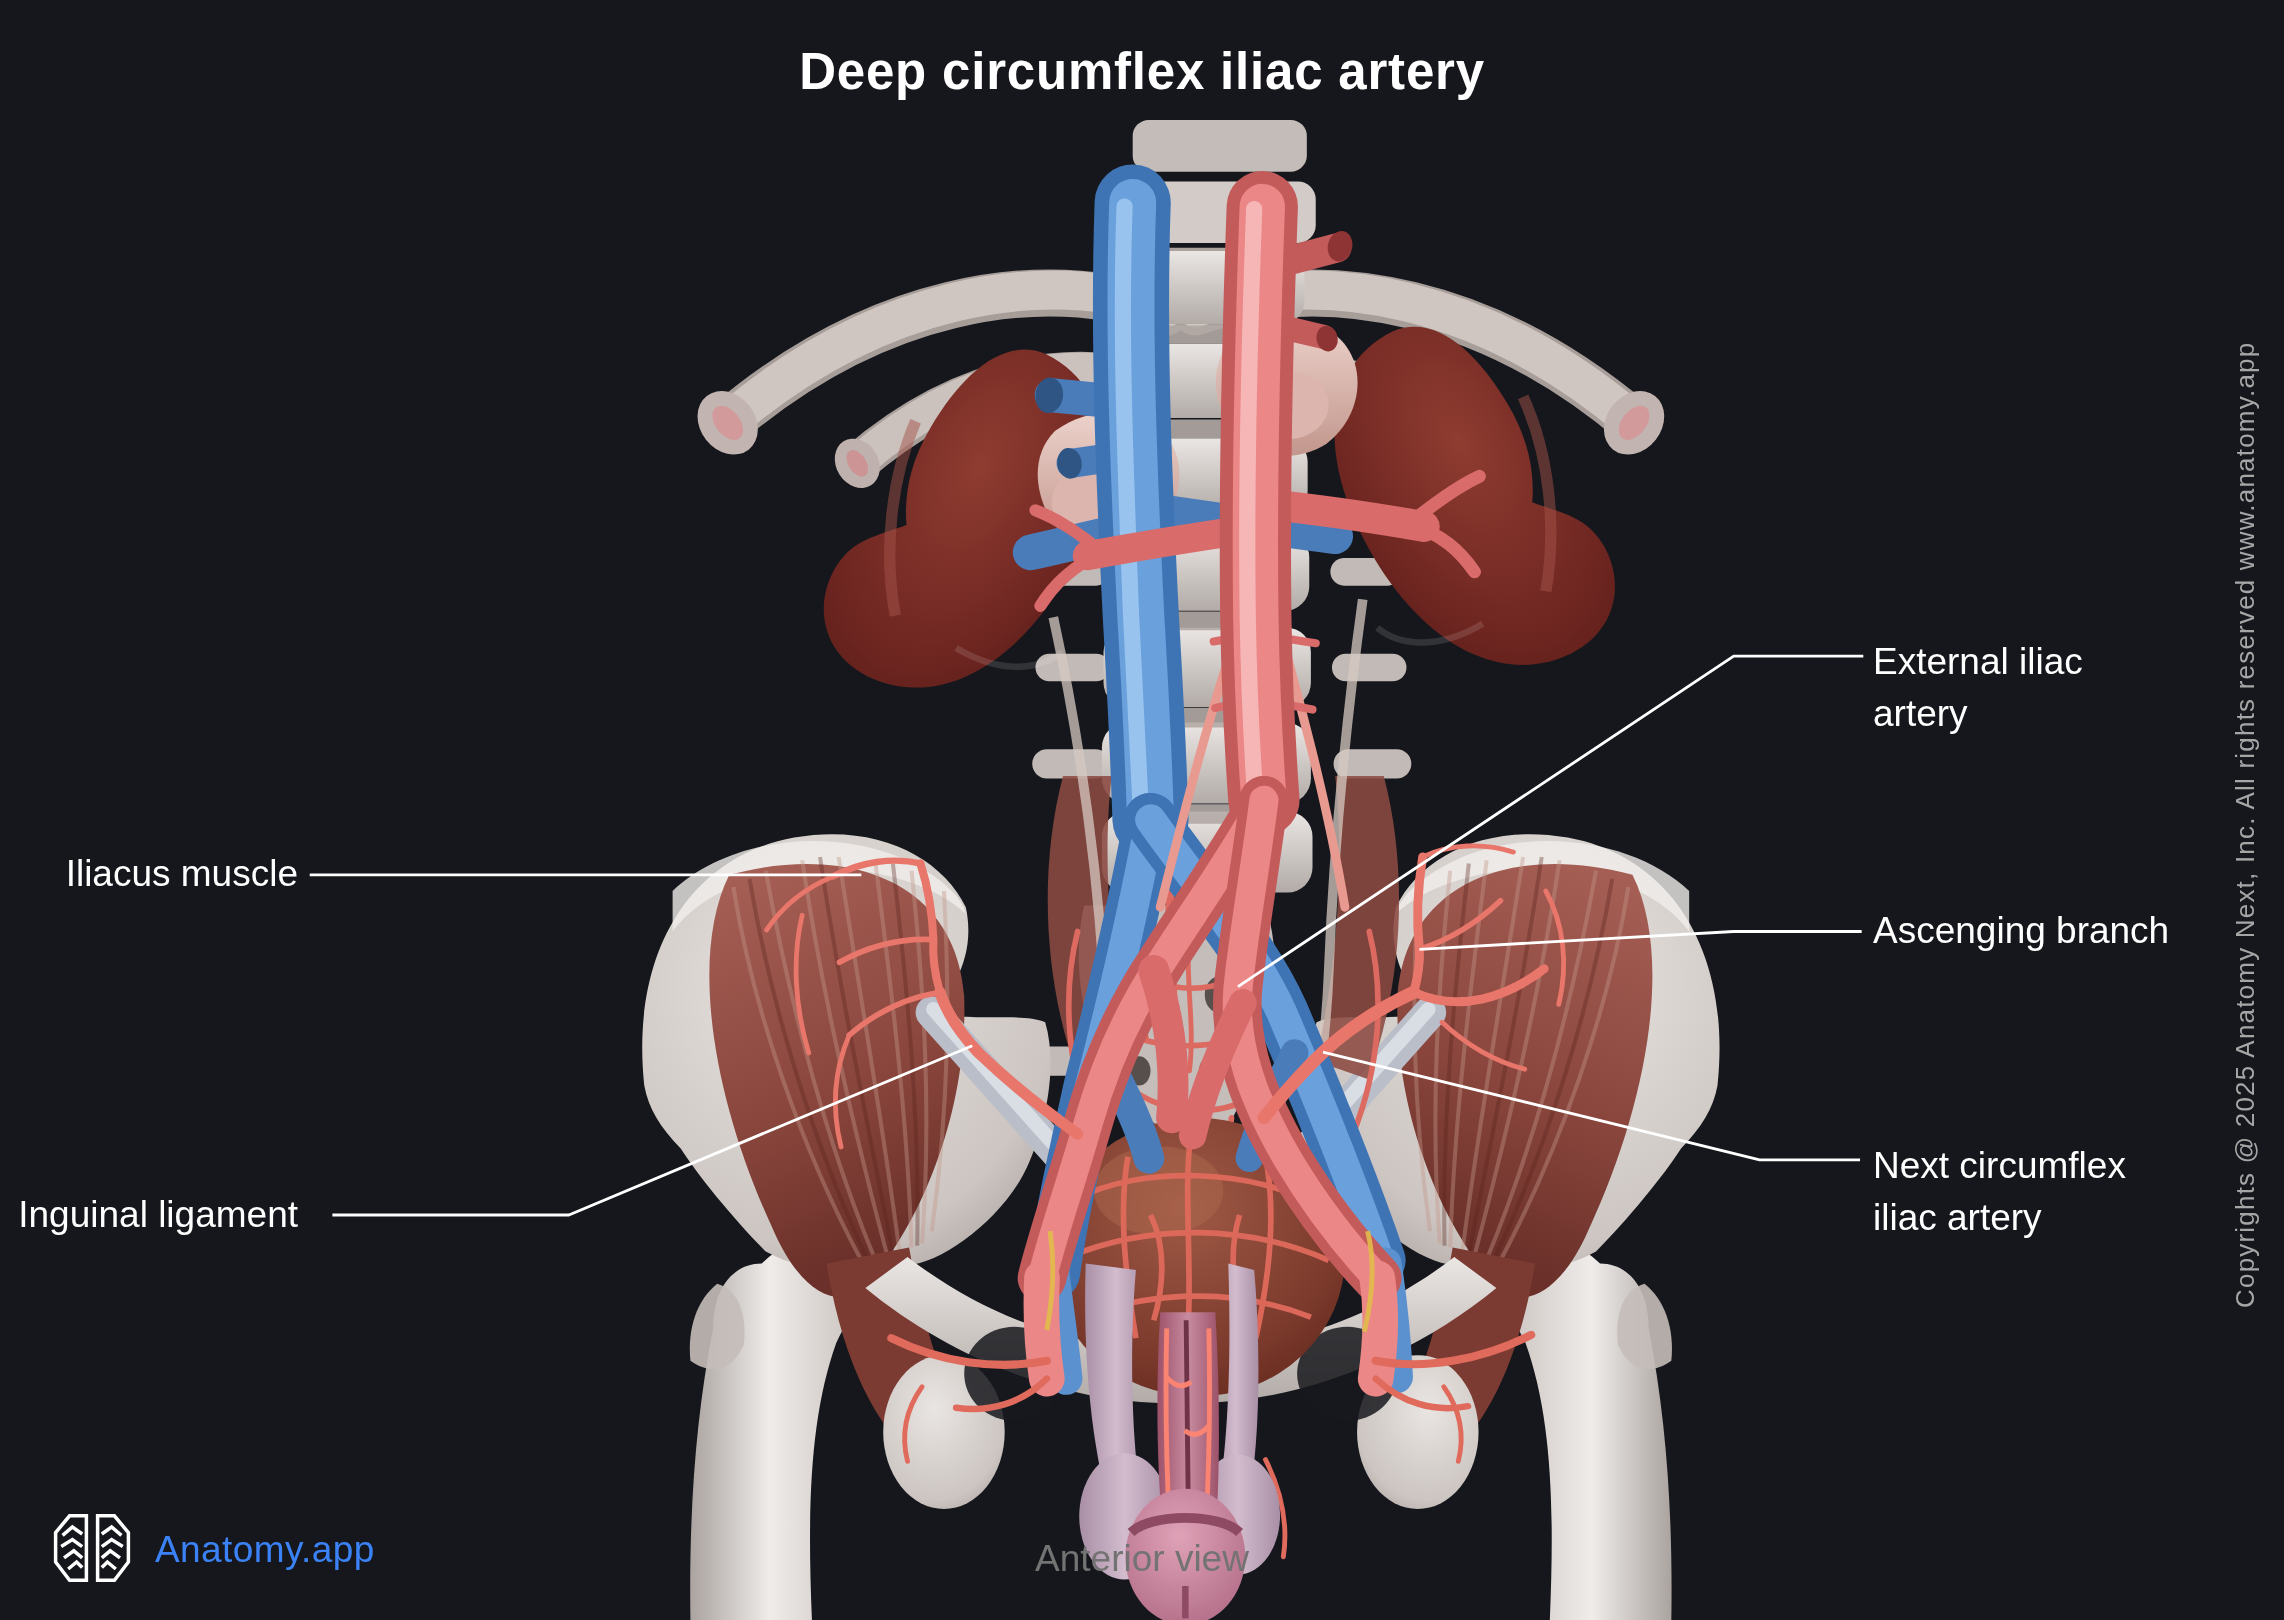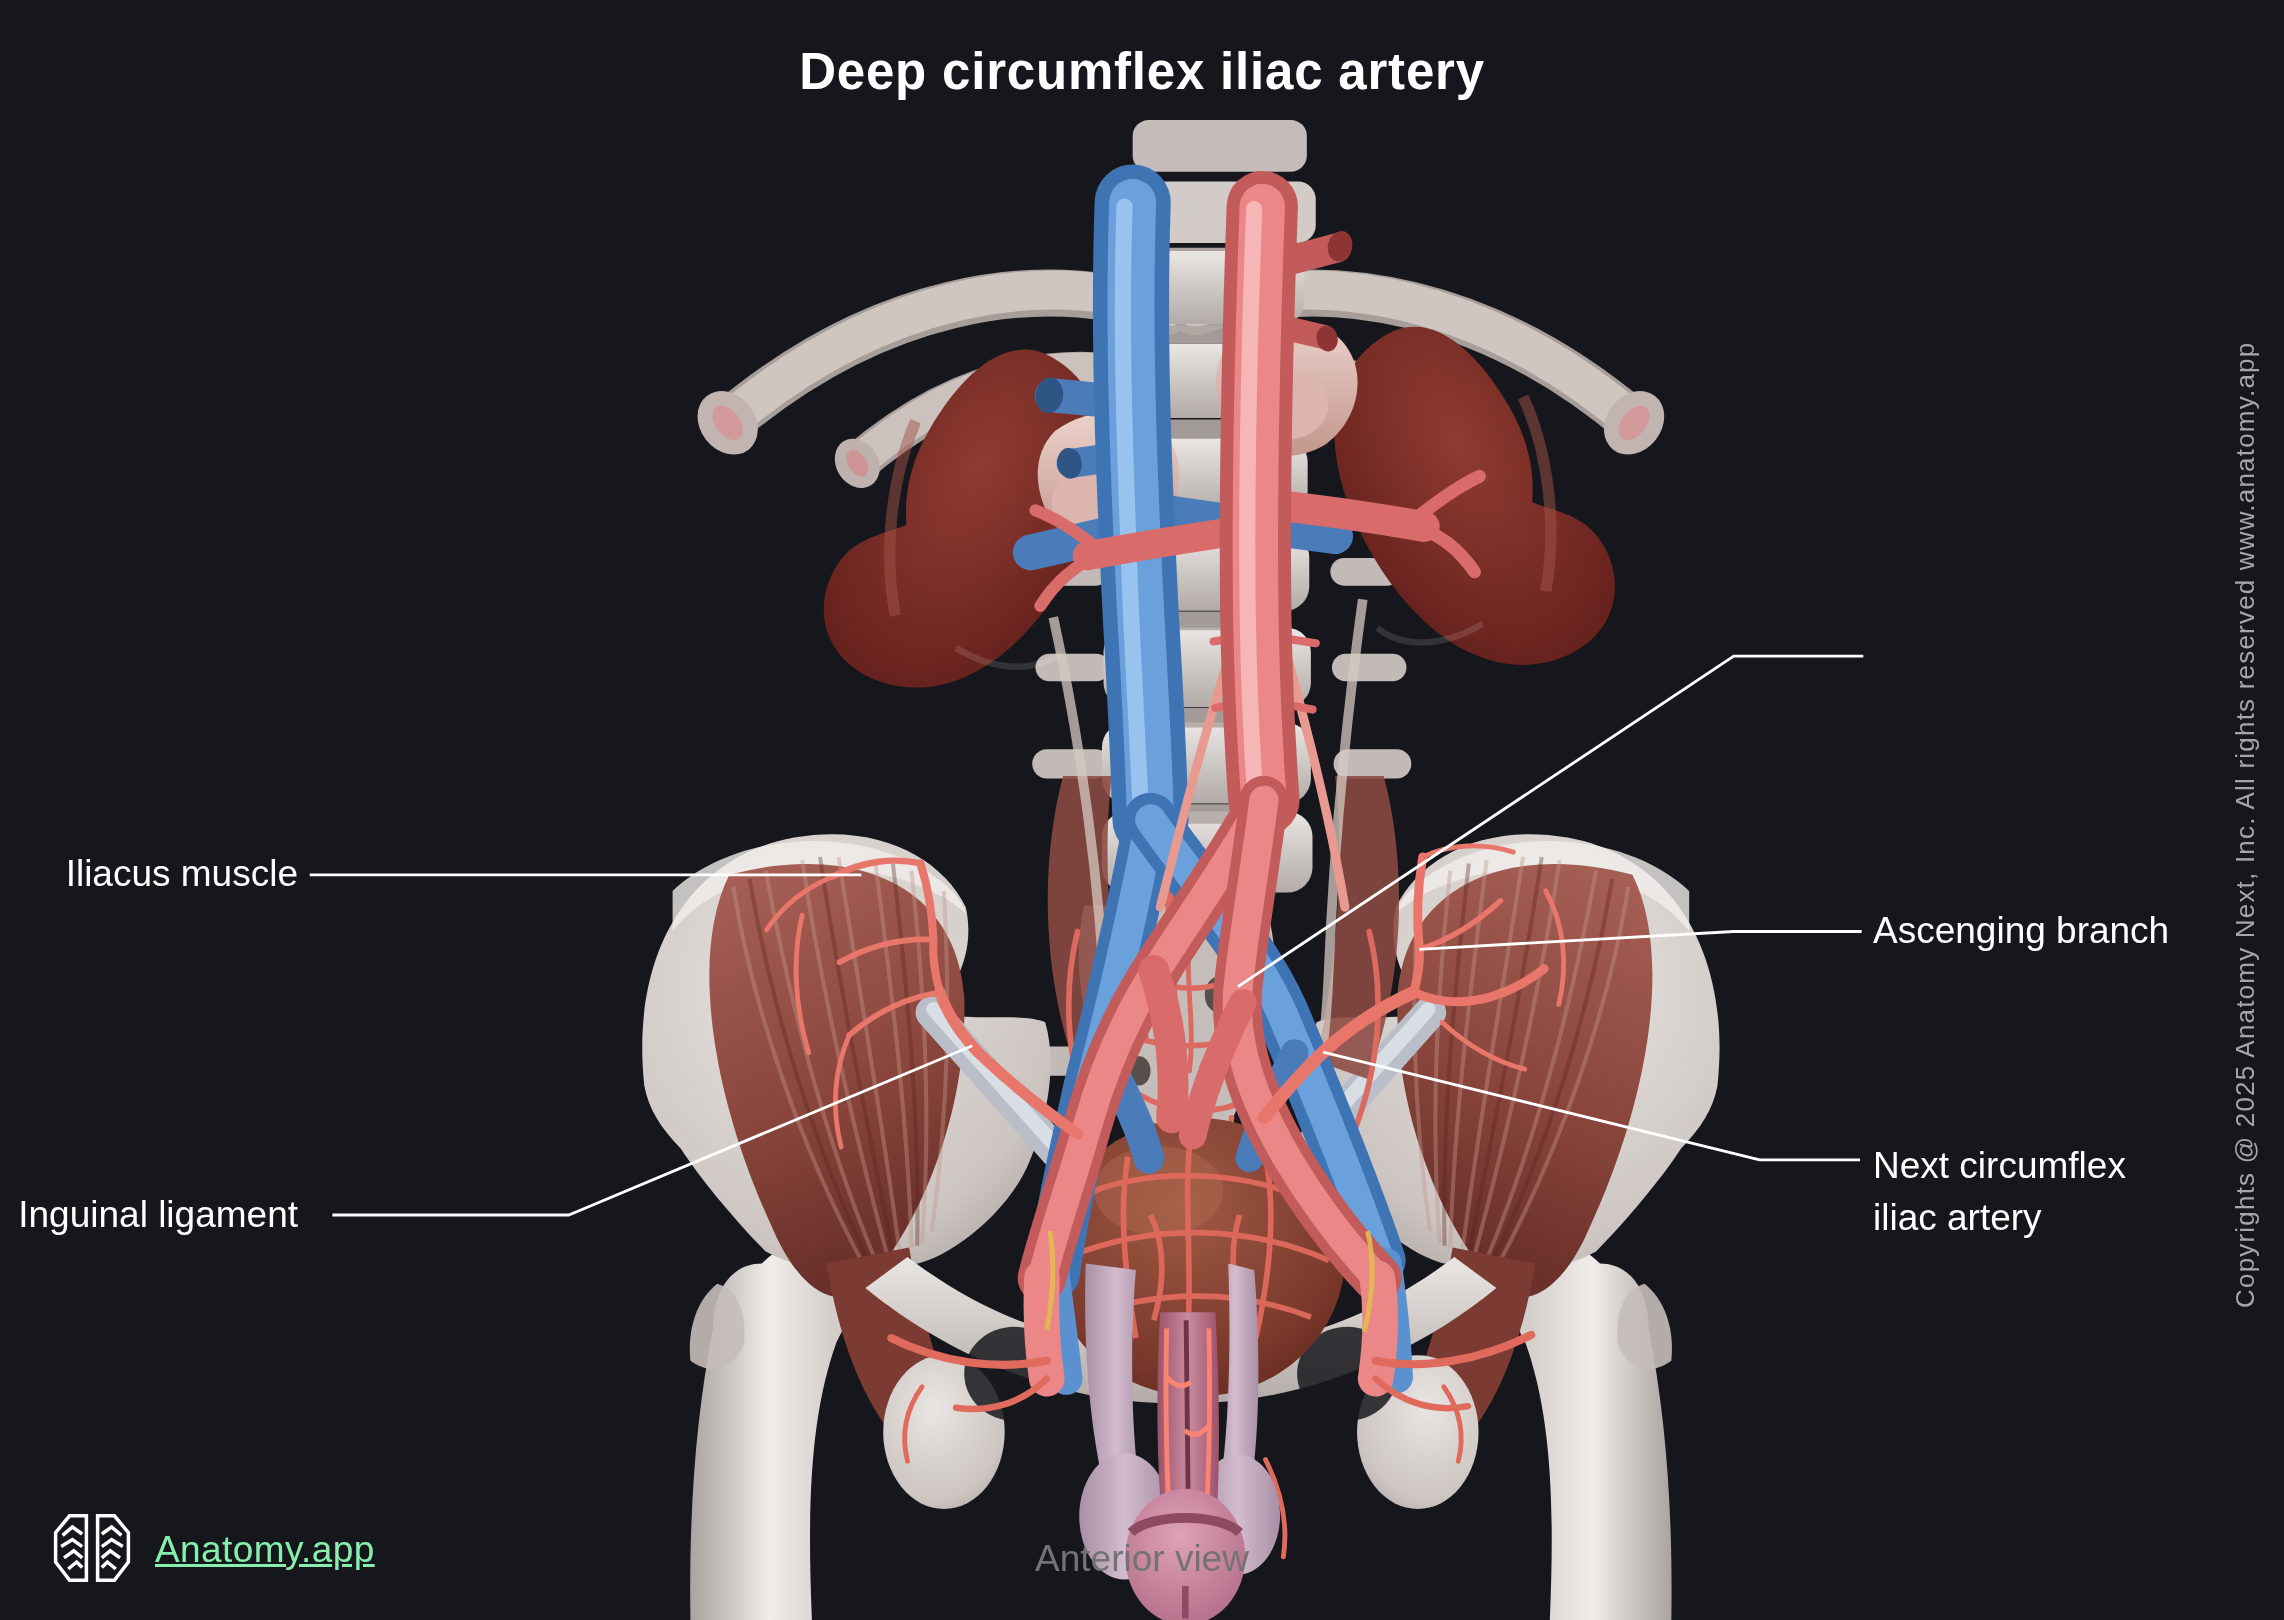--- a/index.html
+++ b/index.html
@@ -10,21 +10,21 @@
     font-size:51px;font-weight:bold;letter-spacing:0.8px;}
   .lbl{position:absolute;color:#ffffff;font-size:37px;line-height:52px;white-space:pre-line;}
   .lbl.left{text-align:right;}
   .lbl-iliacus{right:1986px;top:848px;width:486px;}
   .lbl-inguinal{right:1986px;top:1189px;width:519px;}
   .lbl-external{left:1873px;top:636px;width:340px;}
   .lbl-ascending{left:1873px;top:905px;width:454px;white-space:nowrap;}
   .lbl-dcia{left:1873px;top:1140px;width:356px;}
   .caption{position:absolute;left:0;right:0;top:1538px;text-align:center;color:#737373;font-size:37px;}
   .brand{position:absolute;left:50px;top:1509px;display:flex;align-items:center;gap:21px;}
-  .brand-text{color:#86efac;font-size:37px;letter-spacing:0.4px;text-decoration:underline;}
+  .brand-text{color:#3b82f6;font-size:37px;letter-spacing:0.4px;}
   .copyright{position:absolute;left:2230px;top:1308px;transform-origin:0 0;transform:rotate(-90deg);
     color:#a6a6a6;font-size:26px;letter-spacing:1.2px;white-space:nowrap;}
 </style>
 </head>
 <body>
 
 <div class="stage">
 
 <svg class="scene" width="2284" height="1620" viewBox="0 0 2819 2000">
   <defs>
@@ -385,20 +385,22 @@
     <polyline points="2300,810 2140,810 1528,1218"></polyline>
     <polyline points="2298,1150 2140,1150 1752,1172"></polyline>
     <polyline points="2296,1432 2172,1432 1633,1299"></polyline>
   </g>
 </svg>
 
 <div class="page-title">Deep circumflex iliac artery</div>
 
 <div class="lbl left lbl-iliacus">Iliacus muscle</div>
 <div class="lbl left lbl-inguinal">Inguinal ligament</div>
+<div class="lbl lbl-external">External iliac
+artery</div>
 <div class="lbl lbl-ascending">Ascenging branch</div>
 <div class="lbl lbl-dcia">Next circumflex
 iliac artery</div>
 
 <div class="caption">Anterior view</div>
 
 <div class="brand">
   <span>
     <svg width="84" height="78" viewBox="0 0 120 104" fill="none" stroke="#ffffff" stroke-width="5" stroke-linejoin="miter">
       <path d="M52,6 L28,6 L8,30 L8,72 L28,98 L52,98 Z M52,6 L52,98"></path>

